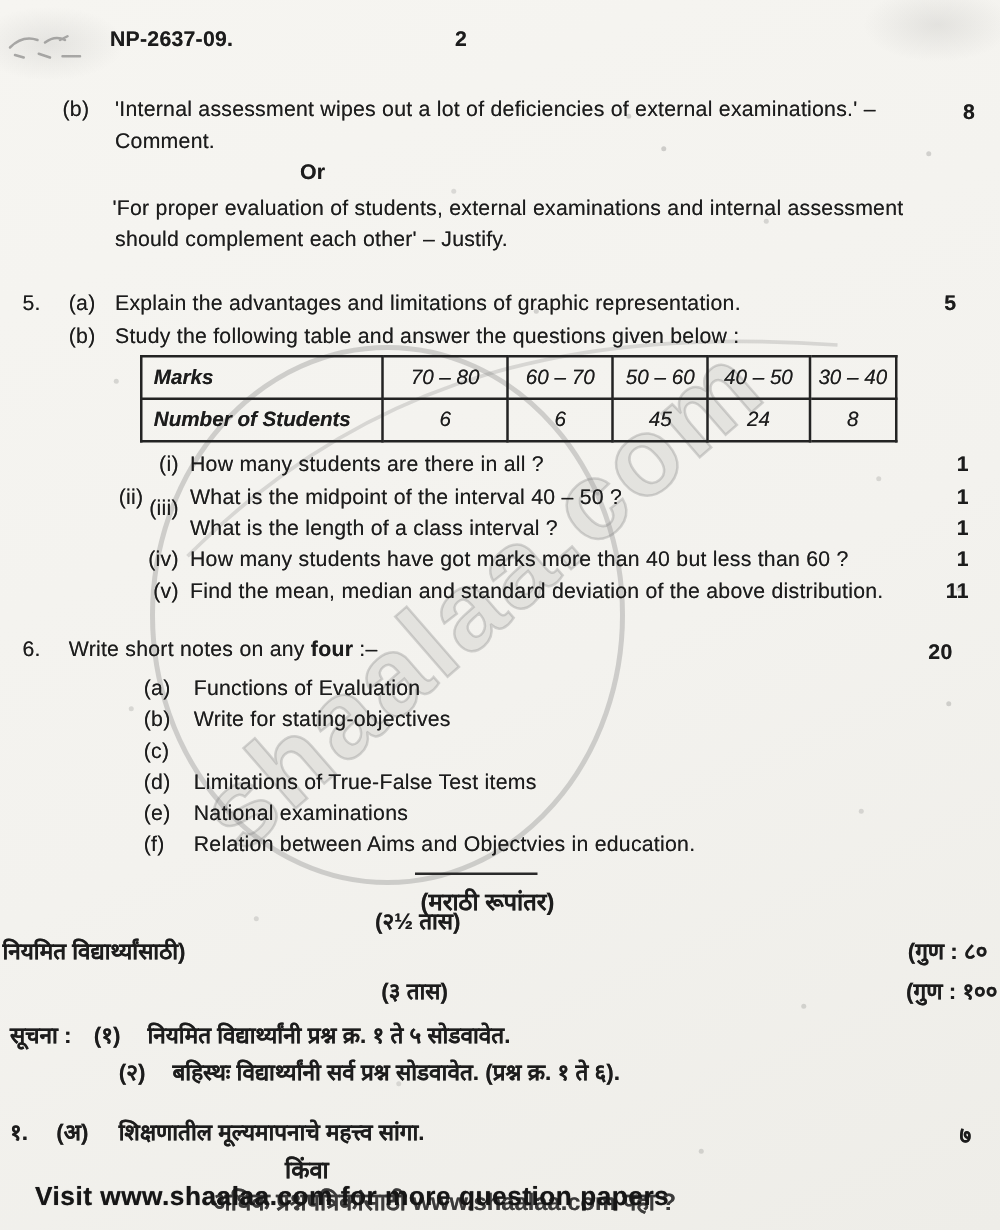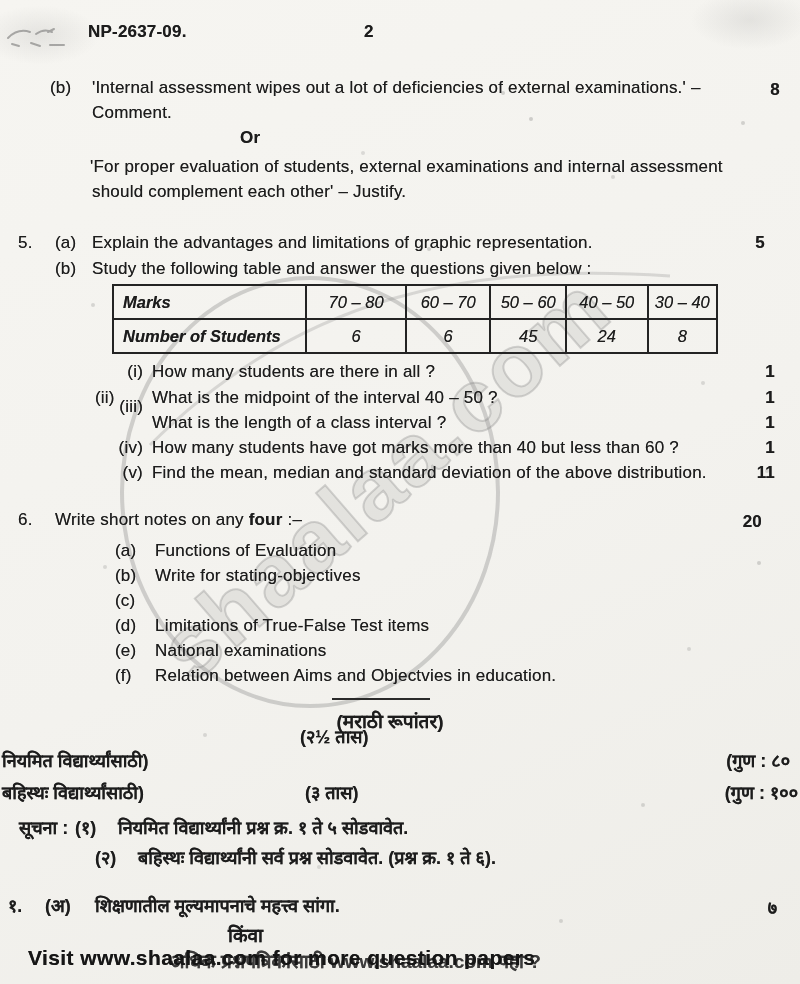--- a/index.html
+++ b/index.html
@@ -152,25 +152,24 @@
     <div class="abs eng" style="left:115px;top:666px">(f)</div>
     <div class="abs eng" style="left:155px;top:666px">Relation between Aims and Objectvies in education.</div>
 
     <div class="abs" style="left:332px;top:698px;width:98px;height:2px;background:#2a2a2a"></div>
     <div class="abs dev b" style="left:0px;top:708px;width:780px;text-align:center;font-size:19px">(मराठी  रूपांतर)</div>
 
     <div class="abs dev" style="left:2px;top:748px">नियमित  विद्यार्थ्यांसाठी)</div>
     <div class="abs dev" style="left:300px;top:724px">(२½ तास)</div>
     <div class="abs dev" style="left:600px;top:748px;width:190px;text-align:right">(गुण : ८०</div>
 
-    <div class="abs dev" style="left:2px;top:780px">बहिस्थः  विद्यार्थ्यांसाठी)</div>
     <div class="abs dev" style="left:305px;top:780px">(३ तास)</div>
     <div class="abs dev" style="left:600px;top:780px;width:198px;text-align:right">(गुण : १००</div>
 
-    <div class="abs dev" style="left:19px;top:815px">सूचना :</div>
+    <div class="abs dev" style="left:8px;top:815px">सूचना :</div>
     <div class="abs dev" style="left:75px;top:815px">(१)</div>
     <div class="abs dev" style="left:118px;top:815px">नियमित विद्यार्थ्यांनी प्रश्न क्र. १ ते ५ सोडवावेत.</div>
     <div class="abs dev" style="left:95px;top:845px">(२)</div>
     <div class="abs dev" style="left:138px;top:845px">बहिस्थः विद्यार्थ्यांनी सर्व प्रश्न सोडवावेत. (प्रश्न क्र. १ ते ६).</div>
 
     <div class="abs dev" style="left:8px;top:893px">१.</div>
     <div class="abs dev" style="left:45px;top:893px">(अ)</div>
     <div class="abs dev" style="left:95px;top:893px">शिक्षणातील मूल्यमापनाचे महत्त्व सांगा.</div>
     <div class="abs dev marks" style="left:742px;top:895px">७</div>
 

